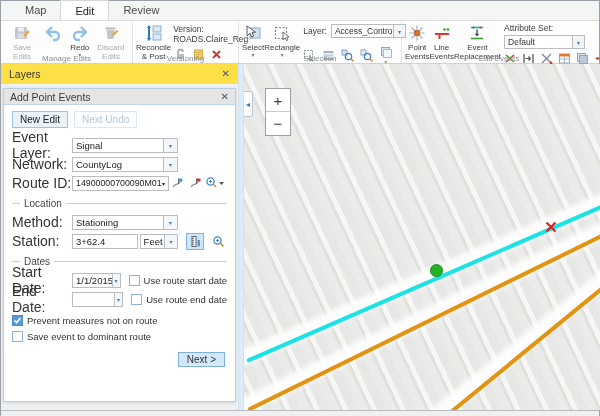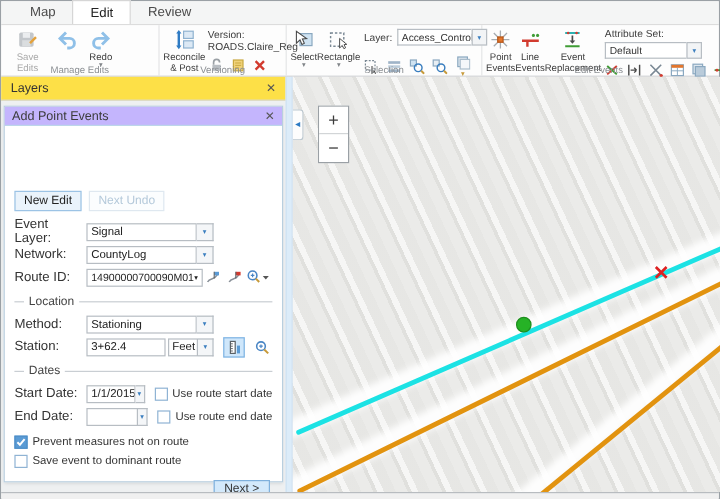--- a/index.html
+++ b/index.html
@@ -29,28 +29,28 @@
   .rchk { width:10px; height:10px; border:1px solid #7fa8cc; background:#fff; display:inline-block; }
   .rsmalltext { font-size:8.5px; color:#3d3d3d; }
 
   
   #leftpane { position:absolute; left:0; top:63px; width:237px; height:346px; background:#eef0f1; }
   #layers-bar { height:20px; background:#fde047; border-bottom:1px solid #d7d9db; display:flex; align-items:center; padding:0 8px; }
   #layers-bar .ptitle { font-size:10.5px; color:#333; flex:1; }
   .closex { font-size:10px; color:#555; cursor:pointer; }
 
   #ape-panel { position:absolute; left:2px; top:24px; width:233px; height:314px; background:#fff; border:1px solid #b9cfdf; box-shadow:0 1px 3px rgba(0,0,0,.12); }
-  #ape-header { height:16px; background:#c4b5fd; border-bottom:1px solid #bcd6ea; display:flex; align-items:center; padding:0 6px; }
+  #ape-header { height:16px; background:#e5e5e5; border-bottom:1px solid #bcd6ea; display:flex; align-items:center; padding:0 6px; }
   #ape-header .ptitle { font-size:10.5px; color:#3c3c3c; flex:1; }
   #ape-body { padding:6px 8px 0 8px; }
   .editbtns { display:flex; gap:6px; margin-bottom:9px; }
-  .pbtn { font-size:10px; padding:2px 7px; border:1px solid #9cc3e5; background:#eaf3fb; color:#222; cursor:pointer;margin-top:48px; }
+  .pbtn { font-size:10px; padding:2px 7px; border:1px solid #9cc3e5; background:#eaf3fb; color:#222; cursor:pointer; }
   .pbtn.disabled { border:1px solid #dfe8f0; background:#fbfdfe; color:#b4c9da; cursor:default; }
   .frow { display:flex; align-items:center; margin-bottom:3px; height:16px; }
-  .flabel { width:60px; font-size:11px; color:#333; flex:none; }
+  .flabel { width:60px; font-size:14px; color:#333; flex:none; }
   .finput { height:15px; border:1px solid #b7bdc3; background:#fff; font-size:9.5px; color:#222; padding:1px 3px; display:flex; align-items:center; overflow:hidden; white-space:nowrap; }
   .combo-btn { width:14px; height:15px; background:#f4f6f8; border:1px solid #b7bdc3; border-left:none; display:flex; align-items:center; justify-content:center; font-size:6px; color:#3a7ebf; cursor:pointer; }
   .inline-caret { margin-left:auto; font-size:6px; color:#222; }
   .sep { display:flex; align-items:center; margin:7px 0 5px 0; font-size:10px; color:#444; }
   .sep::before { content:""; width:8px; border-top:1px solid #c9ced3; margin-right:4px; }
   .sep::after { content:""; flex:1; border-top:1px solid #c9ced3; margin-left:4px; }
   .pchk { width:11px; height:11px; border:1px solid #8fb3d4; background:#fff; flex:none; display:flex; align-items:center; justify-content:center; cursor:pointer; }
   .pchk.checked { background:#5a9bd5; border-color:#4e8ec7; }
   .chklabel { font-size:9.5px; color:#333; margin-left:4px; white-space:nowrap; }
   .toolbtn { width:18px; height:17px; display:flex; align-items:center; justify-content:center; cursor:pointer; }
@@ -125,20 +125,30 @@
       <div class="bigbtn" style="width:28px;">
         <span>
             <svg class="icon18" viewBox="0 0 18 18" fill="none">
               <path d="M14 8 H7 a4 4 0 0 0 0 8 H9" stroke="#8fc0e8" stroke-width="2.4"></path>
               <path d="M10 3 L15 8 L10 13" stroke="#8fc0e8" stroke-width="2.4" fill="none"></path>
             </svg>
           </span>
         <span class="blabel">Redo</span>
         <span class="dropcaret">▾</span>
       </div>
+      <div class="bigbtn disabled">
+        <span>
+            <svg class="icon18" viewBox="0 0 18 18">
+              <path d="M4.5 5.5 h8 l-1 9.5 h-6 z" fill="#c3c7cb"></path>
+              <rect x="3.5" y="3.5" width="10" height="1.6" fill="#b4b8bc"></rect>
+              <path d="M10.5 11.5 L15.5 6.5" stroke="#e4a23c" stroke-width="2"></path>
+            </svg>
+          </span>
+        <span class="blabel">Discard Edits</span>
+      </div>
       <div class="rgroup-label">Manage Edits</div>
     </div>
 
     <div class="rgroup" style="width:106px;">
       <div class="bigbtn" style="width:42px;">
         <span>
             <svg class="icon18" viewBox="0 0 18 18" fill="none">
               <rect x="8" y="2" width="8" height="6" fill="#dce9f5" stroke="#8fb2d0"></rect>
               <rect x="8" y="10" width="8" height="6" fill="#dce9f5" stroke="#8fb2d0"></rect>
               <path d="M4 3 V15" stroke="#2e7bc4" stroke-width="2"></path>

